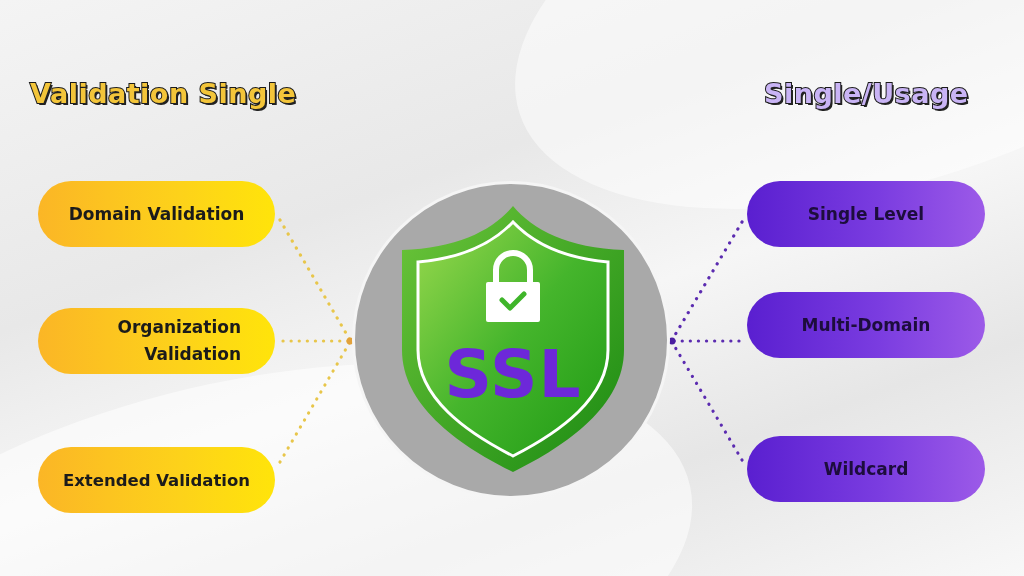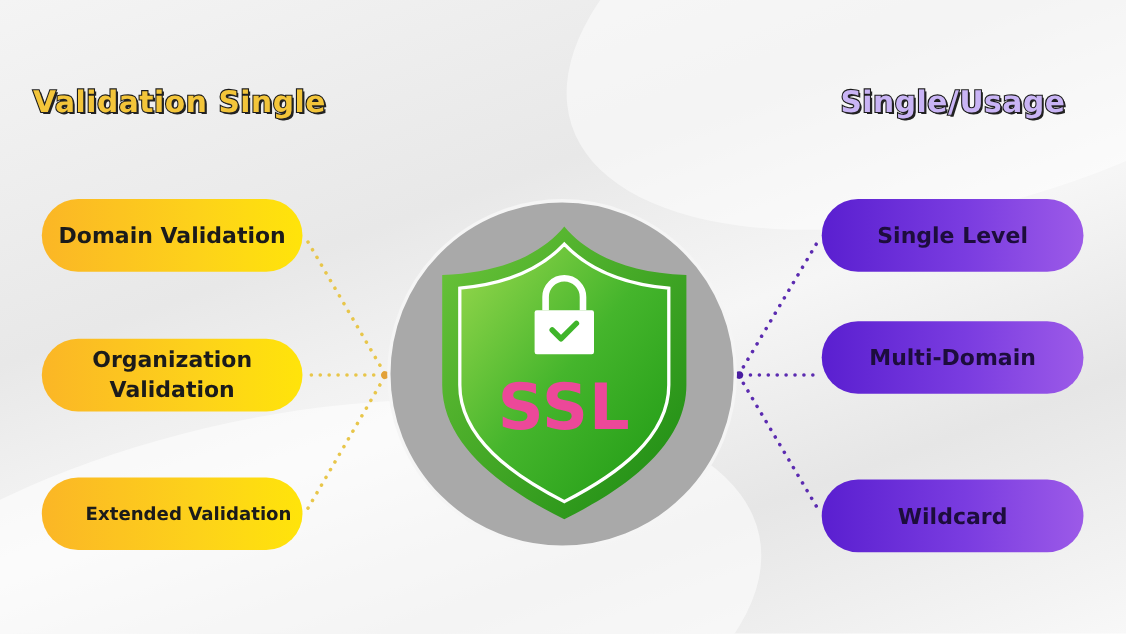--- a/index.html
+++ b/index.html
@@ -15,34 +15,34 @@
   .heading {
     position:absolute; top:78px; font-weight:bold; font-size:27px; letter-spacing:0.5px;
     -webkit-text-stroke: 2px #1a1a1a; paint-order: stroke fill;
     text-shadow: 2px 2px 0 #222;
   }
   .heading.left { left:30px; color:#f3c53a; }
   .heading.right { left:764px; color:#c9b4f5; }
   .pill {
     position:absolute; width:237px; height:66px; border-radius:33px;
     display:flex; align-items:center; justify-content:center; text-align:center;
-    font-weight:bold; font-size:20px; line-height:27px; color:#1b1b1b;
+    font-weight:bold; font-size:17px; line-height:27px; color:#1b1b1b;
     box-sizing:border-box; padding:0 10px;
   }
   .pill.yellow { left:38px; background: linear-gradient(90deg, #fbb626 0%, #fdd21a 60%, #ffe40a 100%); }
   .pill.purple { left:747px; width:238px; background: linear-gradient(90deg, #5a1fd0 0%, #7a3ce0 55%, #9c5ae8 100%); color:#1d0d3d; }
   svg.lines { position:absolute; left:0; top:0; }
   .circle {
     position:absolute; left:352px; top:181px; width:318px; height:318px; border-radius:50%;
     background:#a9a9a9; border:3px solid #f5f5f5; box-sizing:border-box;
   }
   .shield { position:absolute; left:388px; top:200px; }
   .ssl-text {
     position:absolute; left:440px; top:336px; width:146px; text-align:center;
-    font-weight:bold; font-size:58px; color:#ec4899; letter-spacing:1px;
+    font-weight:bold; font-size:66px; color:#6d28d9; letter-spacing:1px;
     font-family: "DejaVu Sans", sans-serif;
   }
 </style>
 </head>
 <body>
 
 <div class="swoosh1"></div>
 <div class="swoosh2"></div>
 
 <div class="heading left">Validation Single</div>
@@ -59,24 +59,24 @@
     <path d="M739 341 L672 341"></path>
     <path d="M742 460 L672 342"></path>
   </g>
   <circle cx="350" cy="341" r="3.5" fill="#e2a13a"></circle>
   <circle cx="672" cy="341" r="3.5" fill="#4a1ea0"></circle>
 </svg>
 
 <div class="pill yellow" style="top:181px;">
   <span>Domain Validation</span>
 </div>
-<div class="pill yellow" style="top:308px; padding:0 34px;">
+<div class="pill yellow" style="top:308px; padding:0 34px;text-align:right;">
   <span>Organization Validation</span>
 </div>
-<div class="pill yellow" style="top:434px; font-size:16.5px;justify-content:flex-end;">
+<div class="pill yellow" style="top:447px; font-size:16.5px;">
   <span>Extended Validation</span>
 </div>
 
 <div class="pill purple" style="top:181px;">
   <span>Single Level</span>
 </div>
 <div class="pill purple" style="top:292px;">
   <span>Multi-Domain</span>
 </div>
 <div class="pill purple" style="top:436px;">

